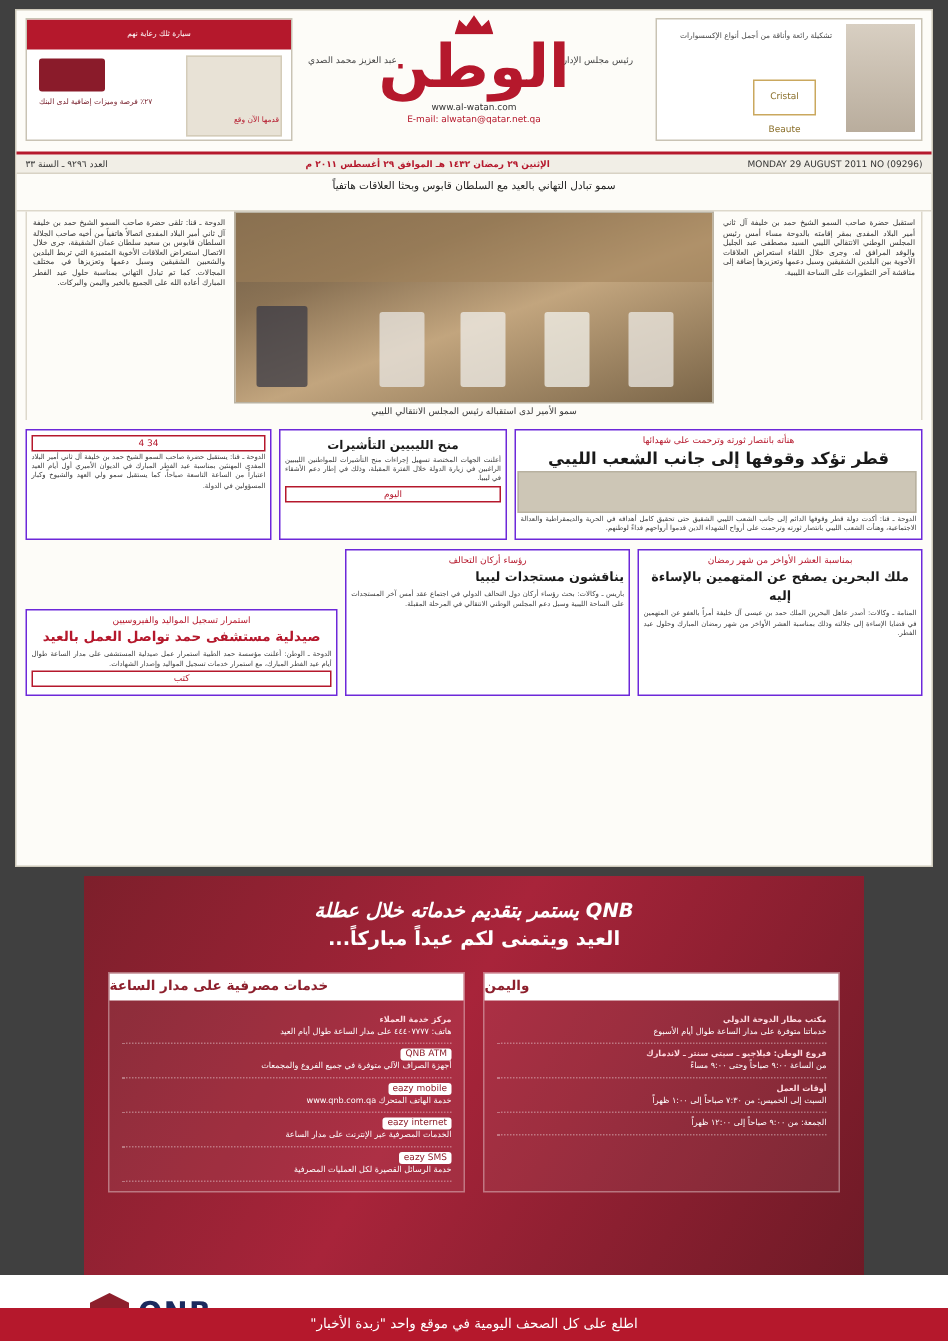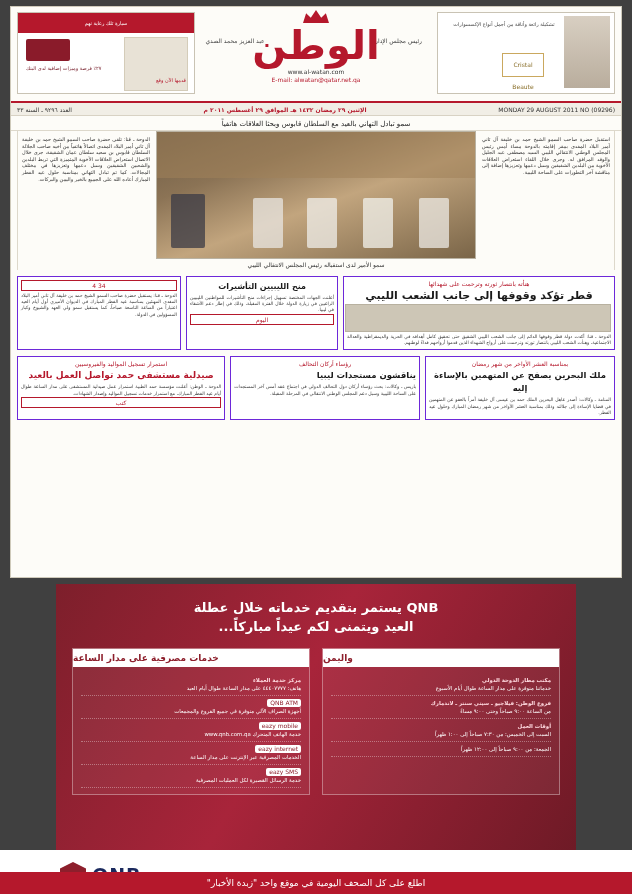--- a/index.html
+++ b/index.html
@@ -72,21 +72,21 @@
   .side-cap{position:absolute;top:30px;font-size:6px;color:#444;line-height:8px;text-align:center;}
   .side-cap.l{left:190px;width:68px;}
   .side-cap.r{right:190px;width:68px;}
   .datebar{
     height:12px;background:#f1eee6;border-bottom:1px solid #d8d2c4;
     display:flex;align-items:center;justify-content:space-between;
     padding:0 6px;font-size:6px;color:#333;
   }
   .datebar .red{color:#b5182c;font-weight:bold;}
   .kicker{
-    text-align:center;font-size:7px;color:#222;padding:4px 0 2px;border-bottom:1px solid #ddd8cb;
+    text-align:center;font-size:7px;color:#222;padding:4px 0 12px;border-bottom:1px solid #ddd8cb;
   }
   .headline{
     text-align:center;color:#b5182c;font-weight:bold;font-size:25px;line-height:30px;
     padding:6px 8px 8px;letter-spacing:-.5px;
   }
   
   .mainrow{display:flex;padding:0 6px;gap:6px;}
   .photo-col{width:320px;}
   .photo{
     width:100%;height:128px;border:1px solid #b9b2a2;box-sizing:border-box;
@@ -114,21 +114,21 @@
   .thumb{width:100%;height:26px;background:#cdc6b6;border:1px solid #b8b1a0;margin-bottom:2px;}
   .pricebox{border:1px solid #b5182c;font-size:6px;color:#b5182c;text-align:center;padding:1px;margin-bottom:2px;}
   
   .qnb-ad{
     position:absolute;left:56px;top:584px;width:520px;height:268px;
     background:linear-gradient(120deg,#7d1f2b 0%,#a8243a 45%,#6e1a26 100%);
     color:#fff;direction:rtl;box-sizing:border-box;padding:14px 16px;
   }
   .qnb-ad .ad-head{font-size:13px;font-weight:bold;text-align:center;line-height:19px;}
   .qnb-ad .ad-head .w{color:#fff;}
-  .qnb-ad .ad-head .q{color:#ffffff;}
+  .qnb-ad .ad-head .q{color:#ffffff;font-style:italic;}
   .panels{display:flex;gap:12px;margin-top:12px;}
   .panel{flex:1;background:rgba(255,255,255,.06);border:1px solid rgba(255,255,255,.35);}
   .panel .ph{background:#fff;color:#8d1f2c;font-size:9px;font-weight:bold;text-align:left;padding:4px 0;}
   .panel .pb{padding:6px 8px;font-size:5.4px;line-height:8px;}
   .panel .pb .line{border-bottom:1px dotted rgba(255,255,255,.35);padding:3px 0;}
   .panel .pb .lbl{color:#ffd9df;font-weight:bold;}
   .ez{display:inline-block;background:#fff;color:#8d1f2c;font-size:6px;padding:0 3px;border-radius:2px;}
   
   .footer{
     position:absolute;left:0;bottom:0;width:632px;height:44px;background:#ffffff;
@@ -233,21 +233,21 @@
       <div class="block" style="flex:1;">
         <div class="sub">بمناسبة العشر الأواخر من شهر رمضان</div>
         <h3 style="font-size:8.5px;">ملك البحرين يصفح عن المتهمين بالإساءة إليه</h3>
         <p>المنامة ـ وكالات: أصدر عاهل البحرين الملك حمد بن عيسى آل خليفة أمراً بالعفو عن المتهمين في قضايا الإساءة إلى جلالته وذلك بمناسبة العشر الأواخر من شهر رمضان المبارك وحلول عيد الفطر.</p>
       </div>
       <div class="block" style="flex:1;">
         <div class="sub">رؤساء أركان التحالف</div>
         <h3 style="font-size:8.5px;text-align:right;">يناقشون مستجدات ليبيا</h3>
         <p>باريس ـ وكالات: بحث رؤساء أركان دول التحالف الدولي في اجتماع عقد أمس آخر المستجدات على الساحة الليبية وسبل دعم المجلس الوطني الانتقالي في المرحلة المقبلة.</p>
       </div>
-      <div class="block" style="flex:1.1;">
+      <div class="block" style="flex:1.1;margin-top:40px;">
         <div class="sub">استمرار تسجيل المواليد والفيروسيين</div>
         <h3 class="red" style="font-size:9px;">صيدلية مستشفى حمد تواصل العمل بالعيد</h3>
         <p>الدوحة ـ الوطن: أعلنت مؤسسة حمد الطبية استمرار عمل صيدلية المستشفى على مدار الساعة طوال أيام عيد الفطر المبارك، مع استمرار خدمات تسجيل المواليد وإصدار الشهادات.</p>
         <div class="pricebox">كتب</div>
       </div>
     </div>
   </div>
 
   <div class="qnb-ad">
     <div class="ad-head">

